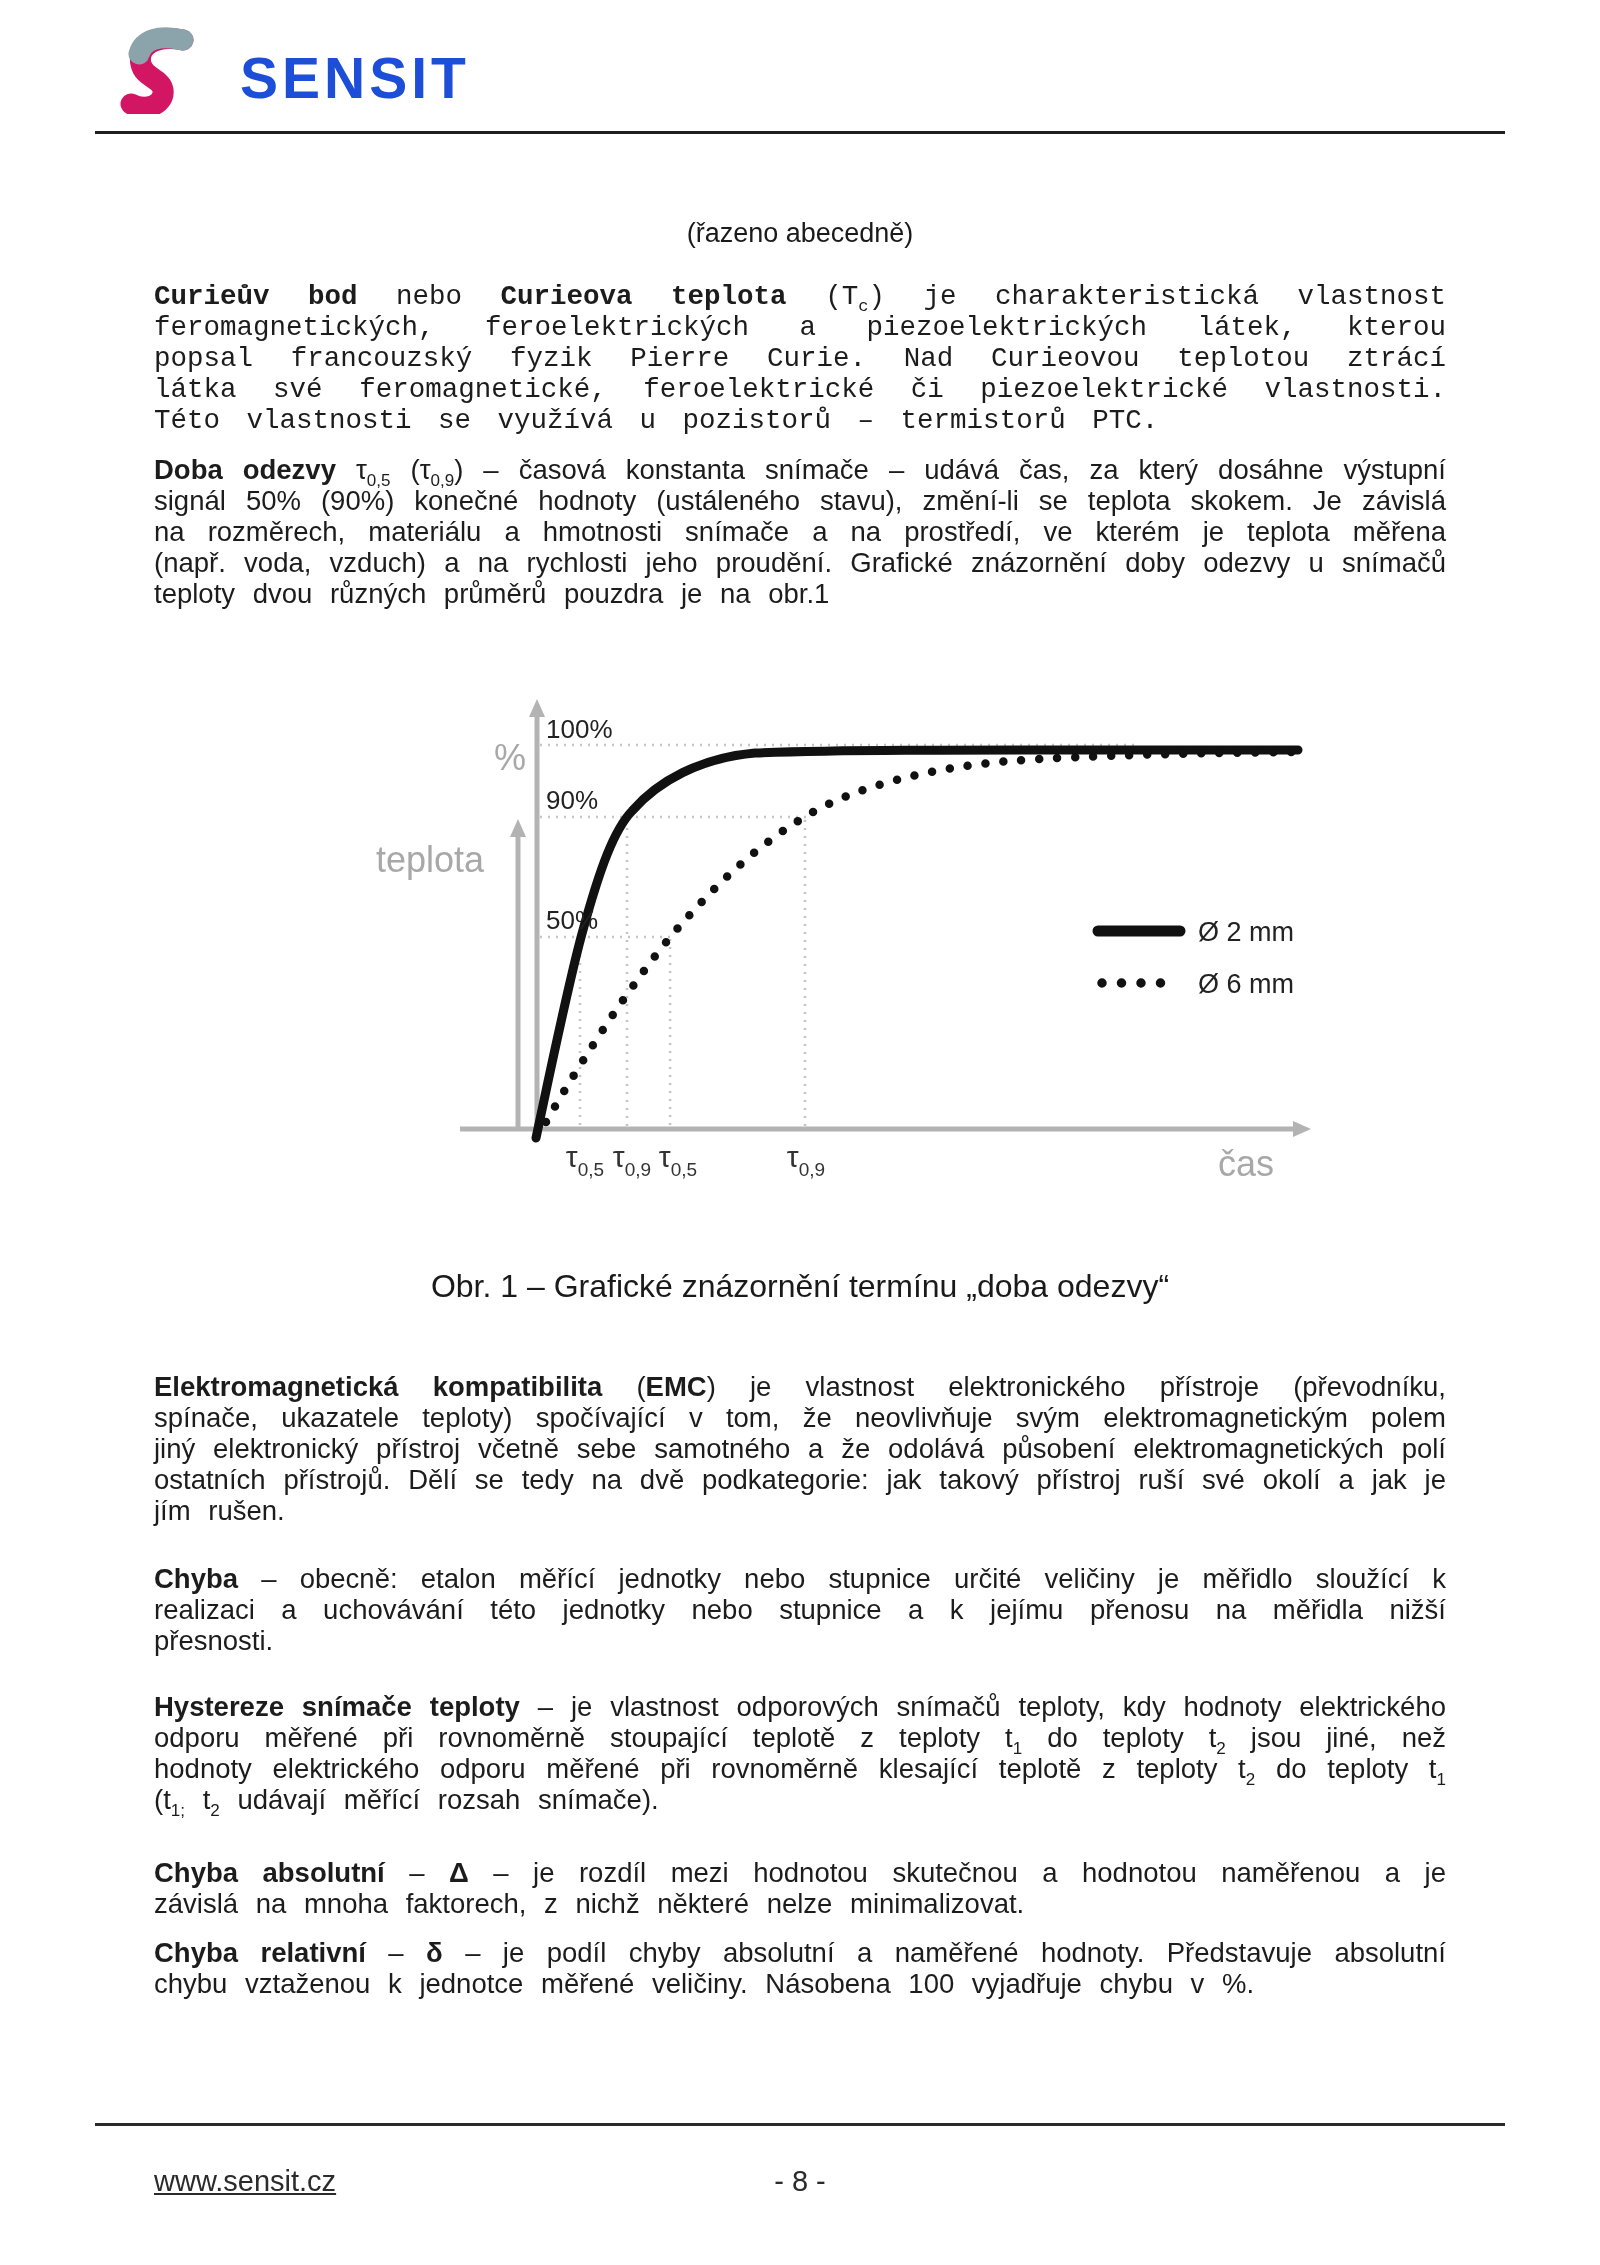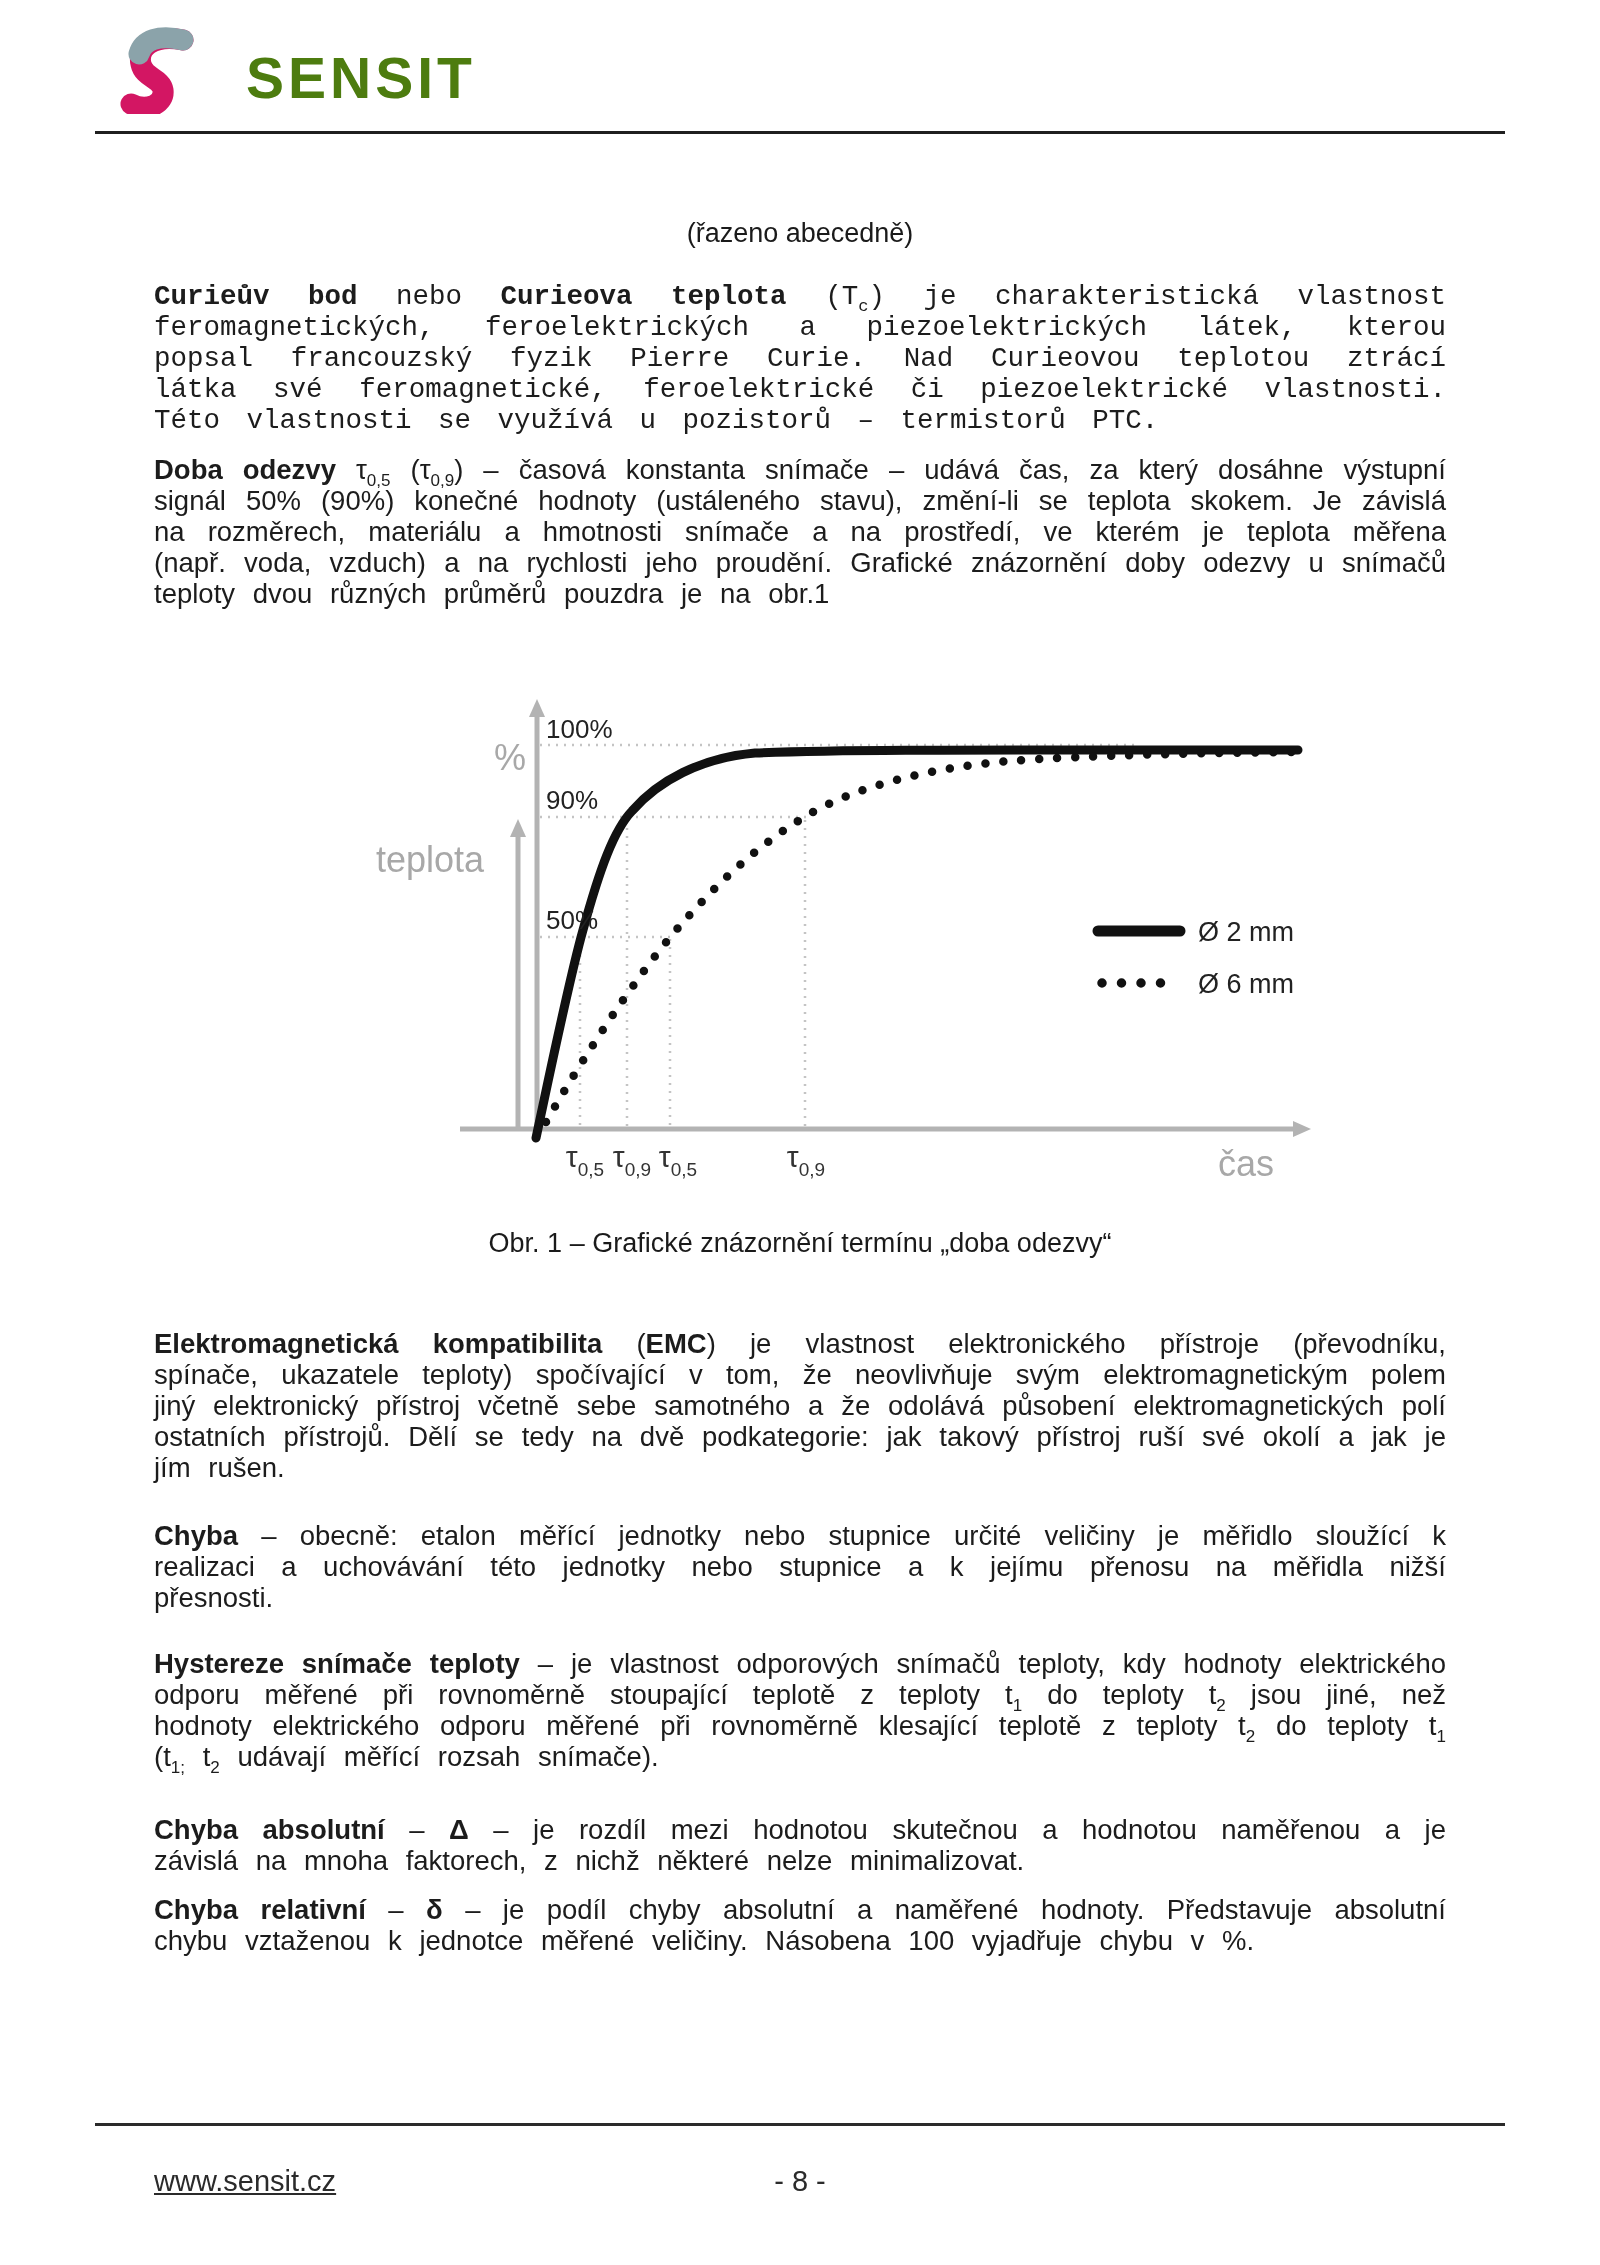--- a/index.html
+++ b/index.html
@@ -1,34 +1,34 @@
 <!DOCTYPE html>
 <html lang="cs"><head>
 <meta charset="utf-8">
 <style>
   html,body{margin:0;padding:0;background:#ffffff;}
   .page{position:relative;width:1600px;height:2265px;background:#ffffff;overflow:hidden;
         font-family:"Liberation Sans", sans-serif;color:#1a1a1a;margin:0 auto;}
   
   .logo-icon{position:absolute;left:95px;top:26px;width:135px;height:88px;}
-  .brand{position:absolute;left:246px;top:50px;font-size:57px;line-height:56px;font-weight:700;
-         color:#4d7c0f;letter-spacing:4px;}
+  .brand{position:absolute;left:240px;top:50px;font-size:57px;line-height:56px;font-weight:700;
+         color:#1d4ed8;letter-spacing:4px;}
   .header-rule{position:absolute;left:95px;top:131px;width:1410px;height:3px;background:#1f1f1f;}
   
   .col{position:absolute;left:154px;top:212px;width:1292px;}
   .col > *{margin:0;}
   .doc-title{text-align:center;font-size:29px;line-height:36px;font-weight:700;font-style:italic;}
   .doc-subtitle{text-align:center;font-size:27px;line-height:34px;margin-top:4px;}
   .para{font-size:27.5px;line-height:31px;text-align:justify;word-spacing:10px;color:#1c1c1c;}
   .para b{font-weight:700;}
   .para sub{font-size:0.62em;line-height:0;}
   .p1{margin-top:31px;font-family:Liberation Mono, monospace;} .p2{margin-top:18px;}
   .fig{position:relative;height:595px;margin-top:0;}
   .fig svg{position:absolute;left:186px;top:0;}
-  .fig-caption{text-align:center;font-size:27px;line-height:33px;margin-top:23px;}
+  .fig-caption{text-align:center;font-size:32px;line-height:33px;margin-top:66px;}
   .p3{margin-top:68px;} .p4{margin-top:37px;} .p5{margin-top:35px;}
   .p6{margin-top:42px;} .p7{margin-top:18px;}
   
   .footer-rule{position:absolute;left:95px;top:2123px;width:1410px;height:3px;background:#2a2a2a;}
   .footer-url{position:absolute;left:154px;top:2164px;font-size:29px;line-height:34px;color:#2b2b2b;text-decoration:underline;}
   .footer-page{position:absolute;left:0;top:2164px;width:1600px;text-align:center;
                font-size:29px;line-height:34px;color:#2b2b2b;}
   .chart-label{font-family:"Liberation Sans", sans-serif;}
 </style>
 </head>

